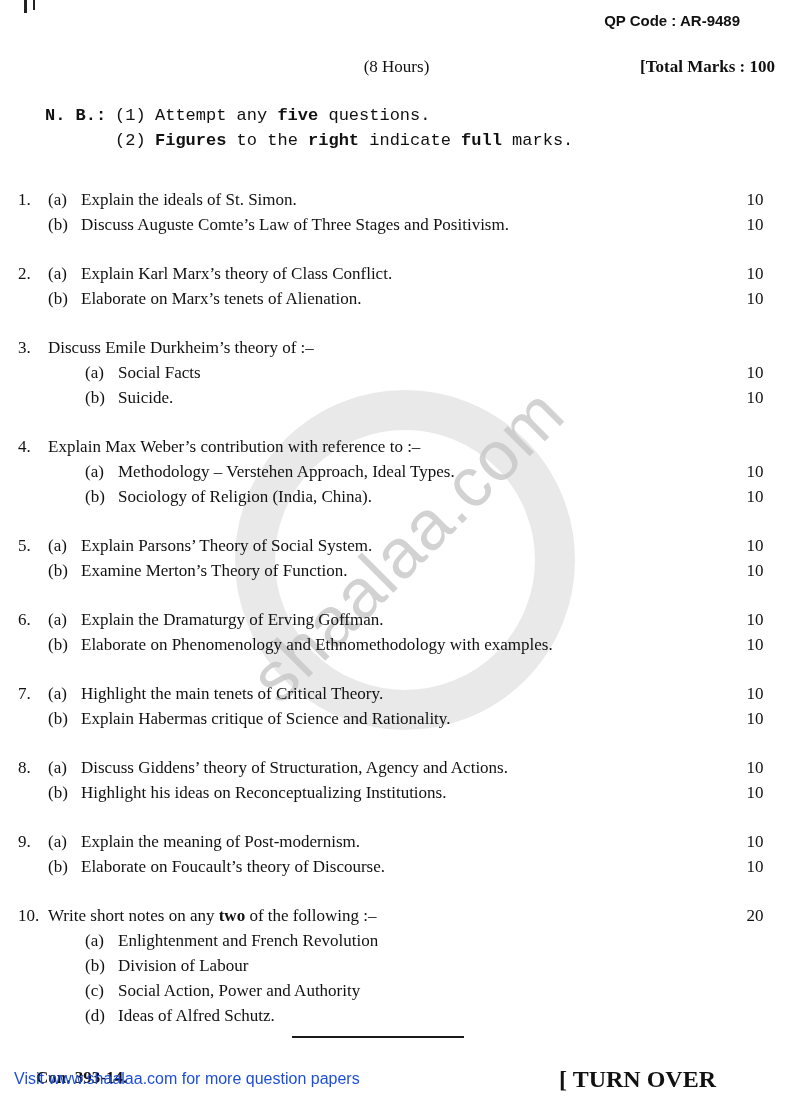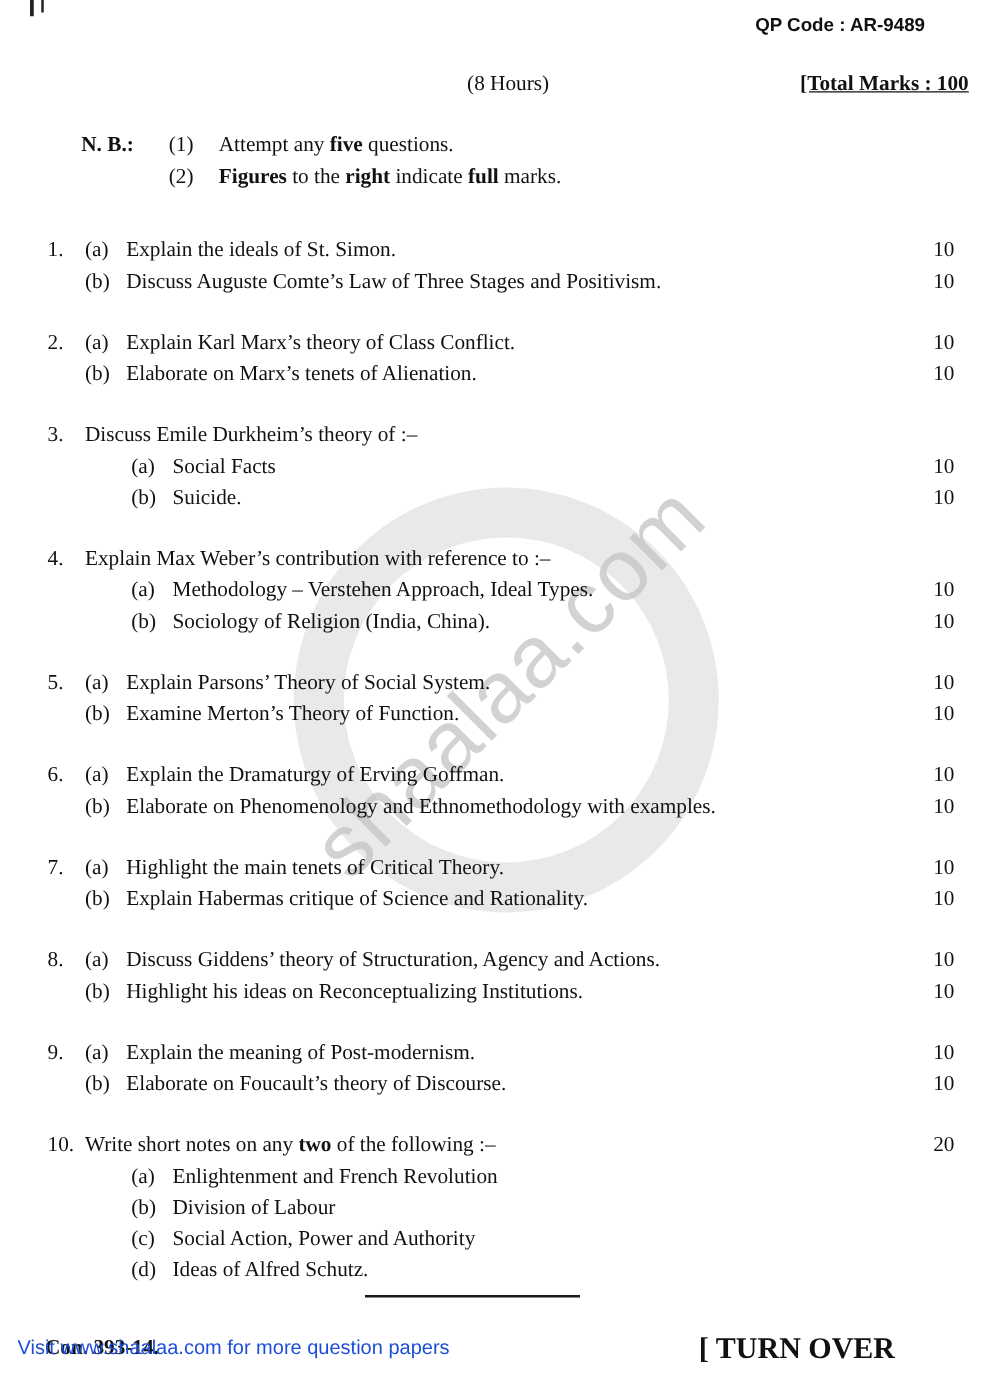--- a/index.html
+++ b/index.html
@@ -20,34 +20,34 @@
     border: 40px solid #d7d7d7; border-radius: 50%;
     opacity: 0.55;
   }
   .wm-text {
     position: absolute; left: 177px; top: 505px; width: 460px;
     transform: rotate(-45deg);
     font-family: "Liberation Sans", sans-serif;
     font-size: 70px; color: #c7c7c7; opacity: 0.8;
     text-align: center; white-space: nowrap; letter-spacing: 1px;
   }
-  .content { position: relative; z-index: 1; padding: 12px 25px 0 18px; margin-left: 20px; }
+  .content { position: relative; z-index: 1; padding: 12px 25px 0 18px; }
 
   .artifact1 { position: absolute; left: 24px; top: 0; width: 3px; height: 13px; background: #222; }
   .artifact2 { position: absolute; left: 33px; top: 0; width: 2px; height: 10px; background: #222; }
 
   .qp-code {
     text-align: right; padding-right: 35px;
     font-family: "Liberation Sans", sans-serif;
     font-weight: bold; font-size: 15px;
   }
   .top-row { position: relative; text-align: center; margin-top: 28px; }
-  .total-marks { position: absolute; right: 0; top: 0; font-weight: bold; text-decoration: underline; }
-
-  .nb { margin-left: 27px; margin-top: 26px; line-height: 25px; }
+  .total-marks { position: absolute; right: 0; top: 0; font-weight: bold; }
+
+  .nb { margin-left: 27px; margin-top: 26px; line-height: 25px; font-family: Liberation Mono, monospace; }
   .nb-row { display: flex; }
   .nb-label { flex: 0 0 70px; font-weight: bold; }
   .nb-num { flex: 0 0 40px; }
   .nb-text { flex: 1; }
 
   .questions { margin-top: 34px; }
   .q { margin-top: 24px; }
   .q:first-child { margin-top: 0; }
   .row { display: flex; line-height: 25px; }
   .c-num { flex: 0 0 30px; }

